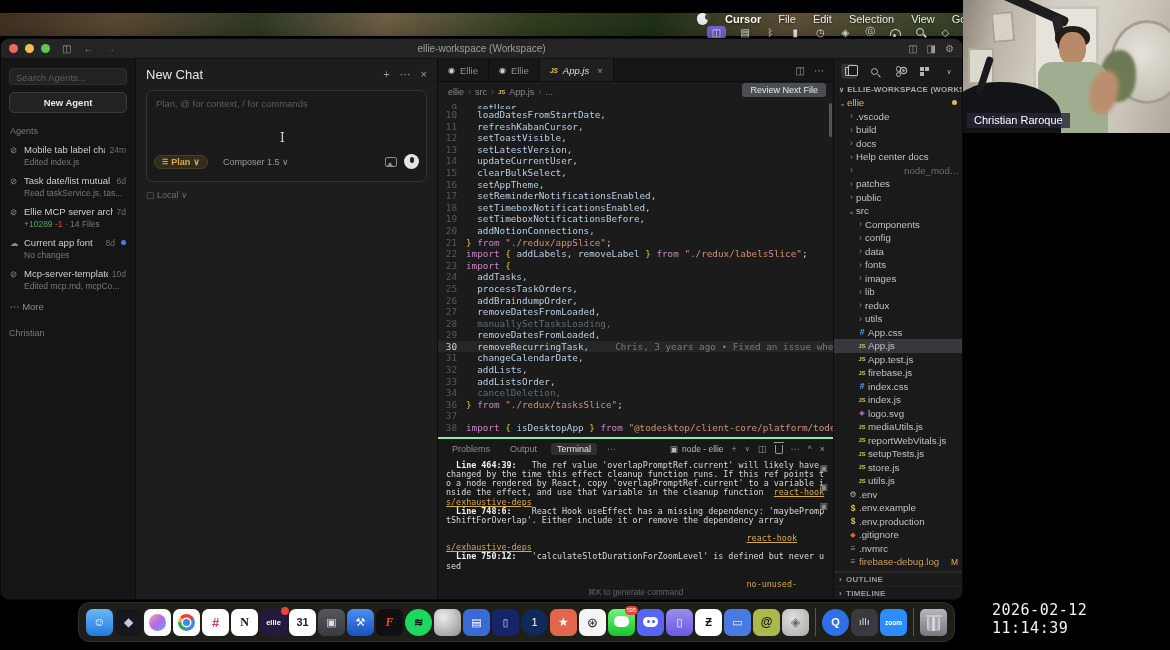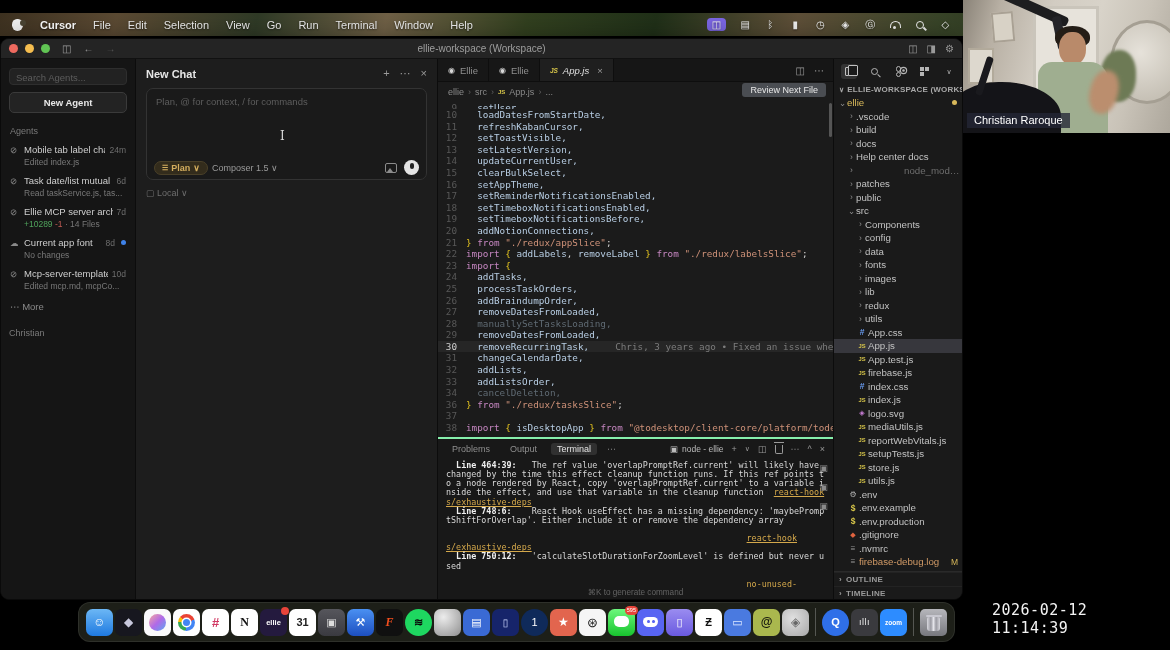--- a/index.html
+++ b/index.html
@@ -1,22 +1,22 @@
 <!DOCTYPE html>
 <html><head>
 <meta charset="utf-8">
 <style>
   * { margin:0; padding:0; box-sizing:border-box; }
   html,body { width:1170px; height:650px; background:#000; font-family:"Liberation Sans",sans-serif; overflow:hidden; }
   .screen { position:relative; width:1170px; height:650px; background:#000; overflow:hidden; }
 
   
   .top-black { position:absolute; left:0; top:0; width:1170px; height:13px; background:#000; }
-  .menubar { position:absolute; left:0; top:13px; width:1170px; height:23px; display:flex; align-items:center; justify-content:space-between; padding:0 12px;
-    background:linear-gradient(100deg,#3d3120 0%,#5b4a33 10%,#2f3a26 22%,#6f6046 33%,#32401f 45%,#203018 56%,#5e4f38 68%,#384428 80%,#243018 90%,#4a3d2a 100%); }
+  .menubar { position:absolute; left:0; top:13px; width:1170px; height:23px; display:flex; align-items:flex-end; justify-content:space-between; padding:0 12px;
+    background:linear-gradient(100deg,#3d3120 0%,#5b4a33 10%,#2f3a26 22%,#6f6046 33%,#32401f 45%,#203018 56%,#5e4f38 68%,#384428 80%,#243018 90%,#4a3d2a 100%);flex-direction:column; }
   .mb-left,.mb-right { display:flex; align-items:center; gap:17px; }
   .mb-right { gap:13px; }
   .mb-item { color:#eee; font-size:11px; text-shadow:0 1px 2px rgba(0,0,0,.6); cursor:default; white-space:nowrap; }
   .mb-item.first { font-weight:bold; color:#fff; }
   .apple-icon { position:relative; width:11px; height:12px; background:#f0f0f0; border-radius:45% 45% 48% 48%; display:inline-block; }
   .apple-icon::after { content:""; position:absolute; right:-3px; top:1px; width:6px; height:6px; border-radius:50%; background:#4a4433; }
   .st { color:#f0f0f0; font-size:10px; display:inline-flex; align-items:center; justify-content:center; min-width:12px; text-shadow:0 1px 2px rgba(0,0,0,.5); }
   .st.pill { background:#7b66e3; border-radius:4px; padding:1px 5px; }
   .mb-date,.mb-time { color:#fff; font-size:11px; text-shadow:0 1px 2px rgba(0,0,0,.6); white-space:nowrap; }
   .ic-wifi { width:11px; height:7px; border:1.6px solid #f0f0f0; border-bottom:none; border-radius:10px 10px 0 0; position:relative; display:inline-block; }
@@ -55,26 +55,26 @@
   .agent-time { color:#6e6e6e; font-size:8.5px; flex:none; }
   .agent-dot { width:5px; height:5px; border-radius:50%; background:#3f82e8; flex:none; margin-left:2px; }
   .agent-sub { color:#787878; font-size:8.5px; margin:2px 0 0 14px; white-space:nowrap; overflow:hidden; }
   .agent-sub .add{color:#4fa35c;} .agent-sub .del{color:#c05a52;}
   .more-row { color:#8a8a8a; font-size:9.5px; margin:6px 0 0 1px; }
   .archived { color:#7a7a7a; font-size:9px; margin-top:16px; }
 
   
   .chat { width:302px; background:#1d1d1d; border-right:1px solid #0c0c0c; padding:8px 10px; flex:none; position:relative; }
   .chat-head { display:flex; align-items:center; }
-  .chat-title { color:#e6e6e6; font-size:11px; font-weight:bold; }
+  .chat-title { color:#e6e6e6; font-size:13px; font-weight:normal; }
   .chat-head-ics { margin-left:auto; display:flex; gap:10px; color:#9a9a9a; font-size:11px; }
   .chat-input { margin-top:8px; height:92px; background:#1a1a1a; border:1px solid #333; border-radius:7px; position:relative; padding:7px 9px; }
   .chat-ph { color:#5d5d5d; font-size:9.5px; }
   .ibeam { position:absolute; left:133px; top:40px; color:#d8d8d8; font-family:"DejaVu Serif",serif; font-size:12px; }
-  .chat-ctl { position:absolute; left:7px; right:7px; bottom:4px; display:flex; align-items:center; gap:4px; }
+  .chat-ctl { position:absolute; left:7px; right:7px; bottom:12px; display:flex; align-items:center; gap:15px; }
   .plan-pill { display:flex; align-items:center; gap:3px; background:#332c1c; border:1px solid #4a4028; border-radius:9px; padding:1px 7px; color:#d4ae5e; font-size:9px; font-weight:bold; }
   .plan-pill .burger{ font-size:7px; }
   .model-sel { color:#9a9a9a; font-size:9px; }
   .chat-ctl-right { margin-left:auto; display:flex; align-items:center; gap:7px; }
   .ic-img { width:12px; height:10px; border:1.4px solid #8c8c8c; border-radius:2px; position:relative; display:inline-block; }
   .ic-img::after{ content:""; position:absolute; left:1px; bottom:0; border-left:3px solid transparent; border-right:3px solid transparent; border-bottom:4px solid #8c8c8c; }
   .ic-mic { width:15px; height:15px; background:#e4e4e4; border-radius:50%; position:relative; display:inline-block; }
   .ic-mic::after{ content:""; position:absolute; left:5.5px; top:3px; width:4px; height:6px; background:#222; border-radius:2px; }
   .local-row { margin-top:8px; color:#6e6e6e; font-size:9px; display:flex; align-items:center; gap:4px; }
 

